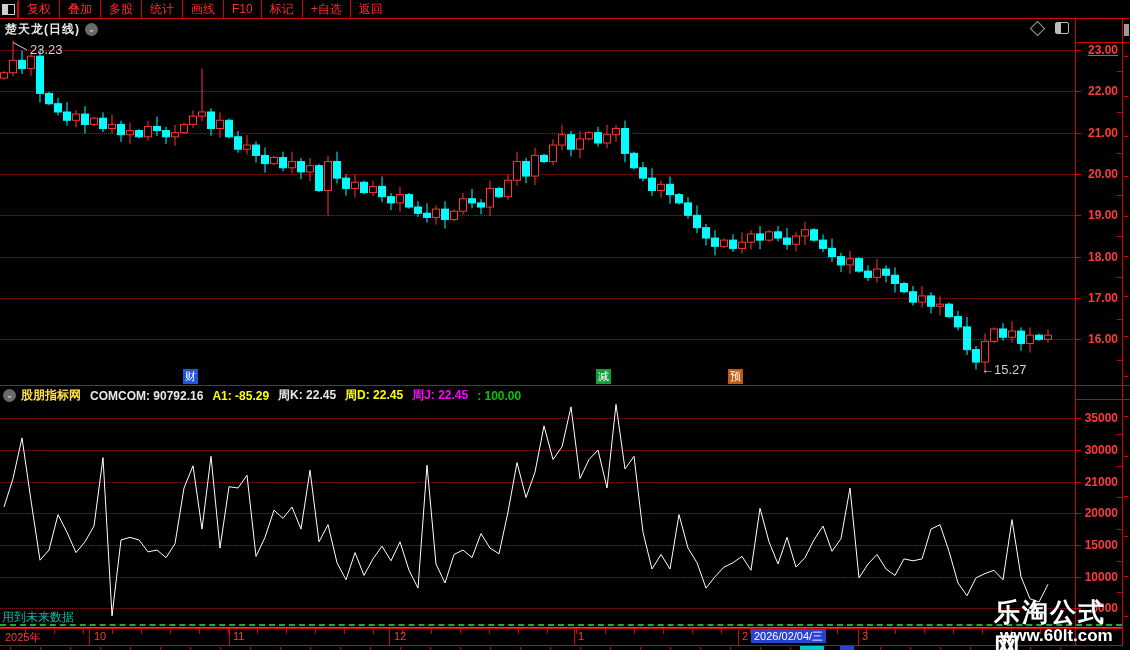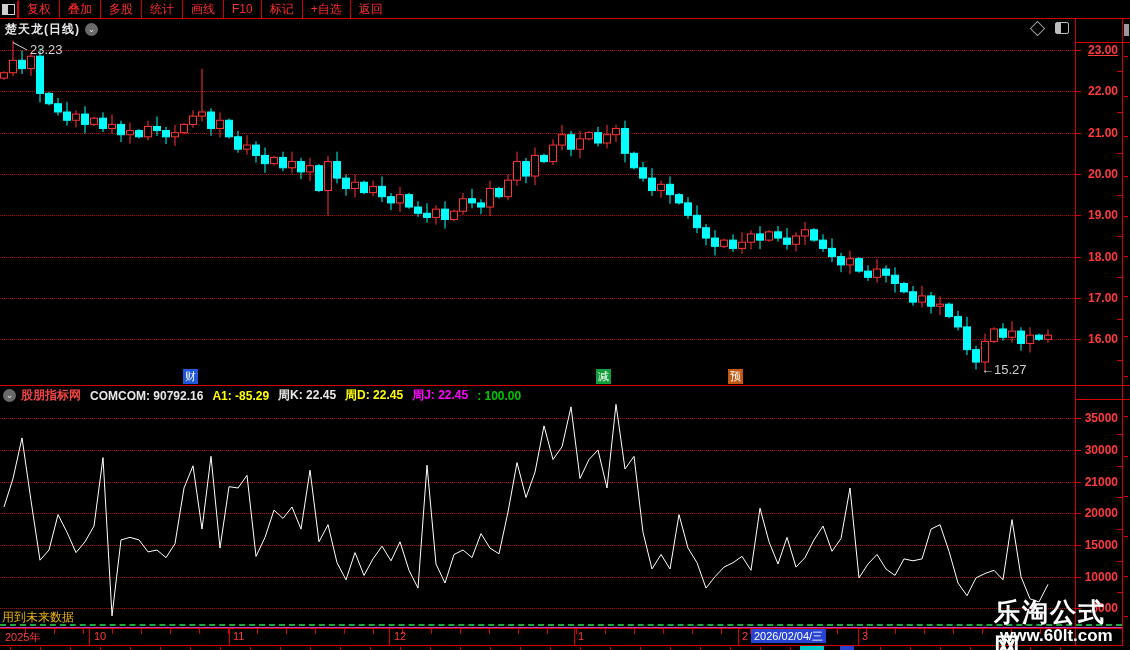--- a/index.html
+++ b/index.html
@@ -33,21 +33,21 @@
   
   .badge{position:absolute;width:15px;height:15px;color:#fff;font-size:11px;line-height:15px;text-align:center;z-index:4;}
   
   .ind-header{position:absolute;left:3px;top:387px;display:flex;align-items:center;z-index:5;}
   .ind-seg{font-size:12px;font-weight:bold;margin-right:9px;white-space:nowrap;}
   
   .x-label{position:absolute;color:#ff3a3a;font-size:11px;top:630px;white-space:nowrap;}
   .date-box{position:absolute;top:629px;height:14px;background:#2743cf;color:#fff;font-size:11px;
             line-height:14px;padding:0 3px;z-index:6;}
   
-  .future-note{position:absolute;left:2px;top:609px;color:#eab308;font-size:12px;z-index:7;}
+  .future-note{position:absolute;left:2px;top:609px;color:#14b8a6;font-size:12px;z-index:7;}
   .wm-name{position:absolute;left:994px;top:595px;color:#fff;font-size:26px;font-weight:bold;letter-spacing:2px;z-index:9;}
   .wm-url{position:absolute;left:1000px;top:626px;color:#fff;font-size:17px;font-weight:bold;z-index:9;}
   .dash-green{position:absolute;left:0;top:624px;width:1122px;height:0;border-top:2px dashed #1fa83c;z-index:2;}
   .line-magenta{position:absolute;left:0;top:627px;width:1122px;height:1px;background:#c837c8;z-index:2;}
   svg{position:absolute;overflow:hidden;}
   .stub{position:absolute;}
 </style>
 </head>
 <body>
 
@@ -328,21 +328,21 @@
       <rect x="1044.5" y="297.1769999999999" width="7" height="4.133000000000095" fill="#000" stroke="#ff3333" stroke-width="1"></rect>
       <line x1="13" y1="4.4940999999999836" x2="27" y2="12" stroke="#cfcfcf"></line>
       <text x="30" y="16" fill="#cfcfcf" font-size="13">23.23</text>
       <text x="981" y="336" fill="#cfcfcf" font-size="13">←15.27</text>
     </svg>
   <div id="main-ylabels"></div>
   <div id="badges"></div>
 
   <div class="ind-header" id="ind-header">
     <span class="chev-circle" style="margin:0 5px 0 0;">⌄</span>
-  <span class="ind-seg" style="color: #ef4444;">股朋指标网</span>
+  <span class="ind-seg" style="color: #fde047;">股朋指标网</span>
       <span class="ind-seg" style="color: rgb(232, 232, 232);">COMCOM: 90792.16</span>
       <span class="ind-seg" style="color: rgb(255, 255, 0);">A1: -85.29</span>
       <span class="ind-seg" style="color: rgb(232, 232, 232);">周K: 22.45</span>
       <span class="ind-seg" style="color: rgb(255, 255, 0);">周D: 22.45</span>
       <span class="ind-seg" style="color: rgb(255, 0, 255);">周J: 22.45</span>
       <span class="ind-seg" style="color: rgb(0, 200, 0);">: 100.00</span>
     </div>
   <div id="ind-grid"></div>
   <svg id="ind-svg" width="1075" height="232" style="left:0;top:400px;z-index:3;">
       <polyline points="4,107.0 13,78.5 22,37.9 31,100.6 40,160.2 49,150.0 58,114.6 67,132.3 76,152.6 85,141.8 94,126.0 103,57.6 112,215.9 121,139.9 130,137.4 139,139.9 148,151.9 157,150.0 166,157.6 175,143.7 184,88.0 193,65.8 202,129.1 211,56.3 220,148.1 229,86.7 238,88.0 247,75.3 256,156.4 265,137.4 274,110.1 283,118.4 292,107.0 301,129.1 310,70.2 319,141.8 328,124.7 337,162.7 346,179.8 355,152.6 364,175.4 373,158.9 382,146.2 391,160.8 400,141.8 409,170.3 418,188.1 427,65.2 436,164.0 445,183.0 454,154.5 463,150.0 472,157.6 481,133.6 490,148.1 499,153.8 508,112.0 517,62.6 526,97.5 535,72.1 544,25.9 553,59.5 562,46.8 571,6.9 580,78.5 589,59.5 598,50.0 607,88.0 616,4.4 625,69.0 634,56.3 643,132.3 652,169.0 661,154.5 670,169.0 679,114.6 688,148.1 697,162.7 706,188.1 715,176.7 724,167.1 733,162.7 742,156.4 751,170.3 760,108.2 769,141.8 778,164.0 787,137.4 796,167.1 805,157.6 814,139.9 823,126.0 832,151.3 841,138.6 850,88.0 859,177.9 868,164.0 877,154.5 886,169.0 895,175.4 904,158.9 913,160.8 922,158.9 931,129.1 940,124.7 949,151.3 958,183.0 967,195.7 976,177.9 985,173.5 994,170.3 1003,179.8 1012,119.6 1021,176.7 1030,198.8 1039,202.0 1048,184.3" fill="none" stroke="#ffffff" stroke-width="1"></polyline>

